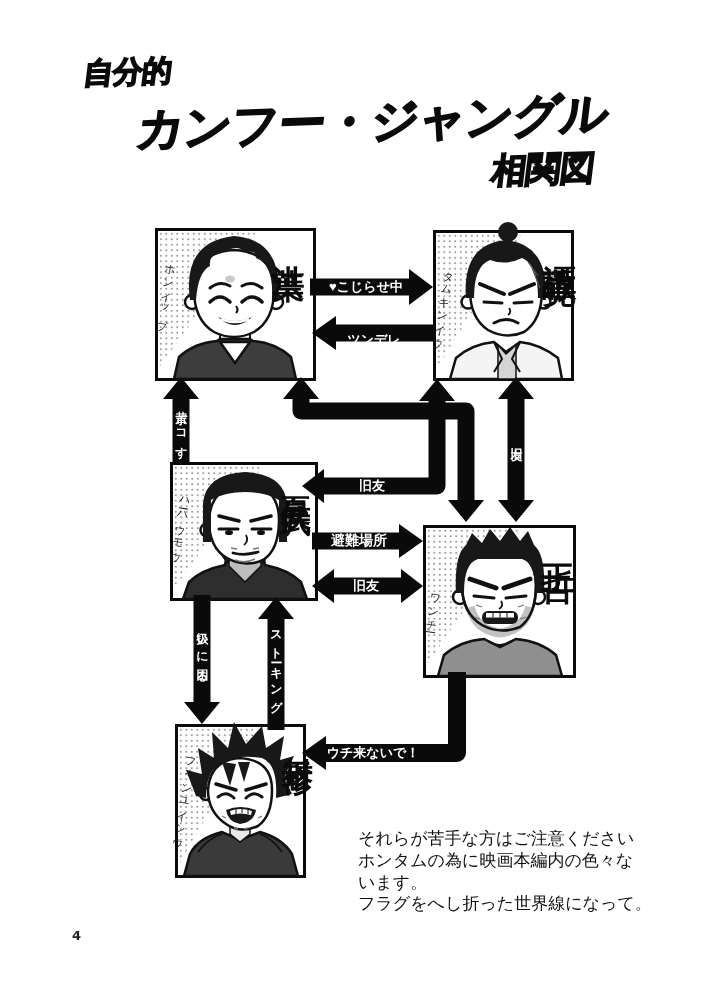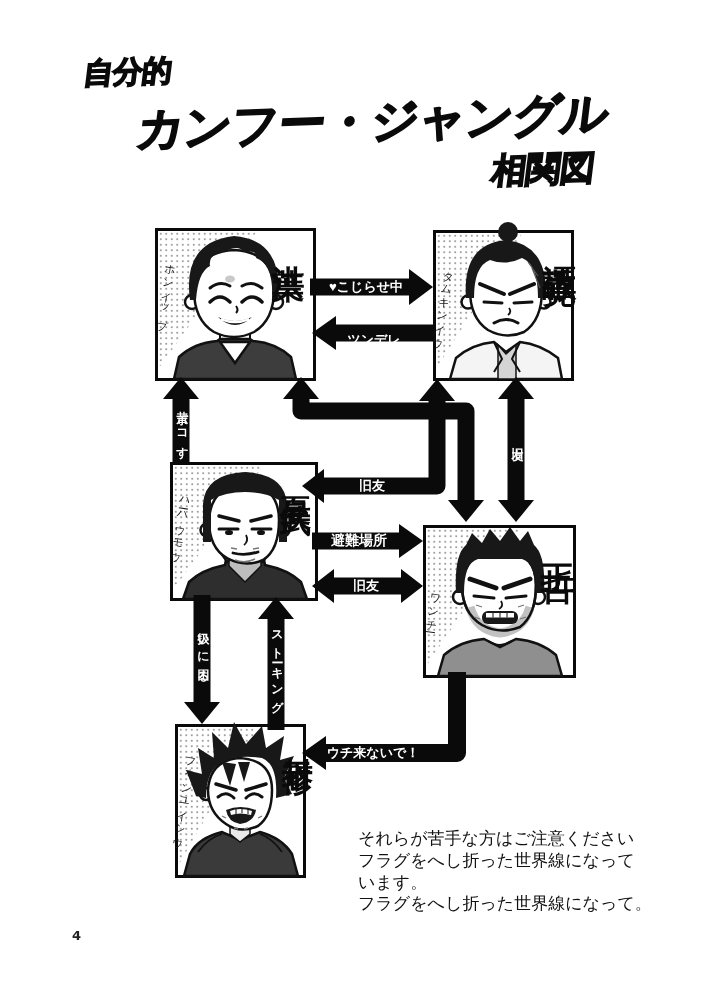--- a/index.html
+++ b/index.html
@@ -16,21 +16,21 @@
             background-size:5.5px 5.5px;clip-path:polygon(0 0,64% 0,0 94%);opacity:.85;}
   .portrait{position:absolute;left:0;bottom:-1px;width:100%;z-index:3;overflow:visible;}
   .char-name{position:absolute;writing-mode:vertical-rl;font-family:"DejaVu Serif","Liberation Serif",serif;
              font-weight:bold;color:#0a0a0a;z-index:4;line-height:1;letter-spacing:4px;
              background:rgba(255,255,255,.0);}
   .char-kana{position:absolute;writing-mode:vertical-rl;font-size:11px;color:#1a1a1a;z-index:4;
              letter-spacing:1px;line-height:1;}
   
   #arrows{position:absolute;left:0;top:0;z-index:2;}
   .elabel{position:absolute;color:#ffffff;font-weight:bold;z-index:5;white-space:nowrap;
-          transform:translate(-50%,-50%);font-family:Liberation Mono, monospace;}
+          transform:translate(-50%,-50%);font-family:Liberation Sans, sans-serif;}
   .elabel.v{writing-mode:vertical-rl;letter-spacing:3px;}
   
   .note{position:absolute;font-family:"DejaVu Serif","Liberation Serif",serif;font-size:17px;
         line-height:1.28;color:#111;z-index:1;}
   .pagenum{position:absolute;font-size:13px;font-weight:bold;color:#222;z-index:1;}
 </style>
 </head>
 <body>
 
 <div id="page">
@@ -230,20 +230,20 @@
       <path d="M52 101 Q62 97 74 101 L73 105 Q62 102 53 105 Z" fill="#fff"></path>
       <path d="M58 99 L58 104 M64 98 L64 103 M70 99 L70 104" stroke="#111" stroke-width="1"></path>
       <path d="M44 106 L48 108 M80 108 L84 106 M56 118 L60 119 M66 119 L70 118" stroke="#777" stroke-width="1.3"></path>
     </svg>
     <div class="char-name" style="right:-10px;top:6px;font-size:31px;">封于修</div>
     <div class="char-kana" style="left:1px;top:22px;transform:rotate(9deg);">フォンユイシウ</div>
   </div>
 
   <div class="note" style="left:358px;top:828px;">
     <div>それらが苦手な方はご注意ください</div>
-    <div>フラグをへし折った世界線になって</div>
+    <div>ホンタムの為に映画本編内の色々な</div>
     <div>います。</div>
     <div>フラグをへし折った世界線になって。</div>
   </div>
 
   <div class="pagenum" style="left:72px;top:928px;">4</div>
 
 </div>
 
 </body></html>

